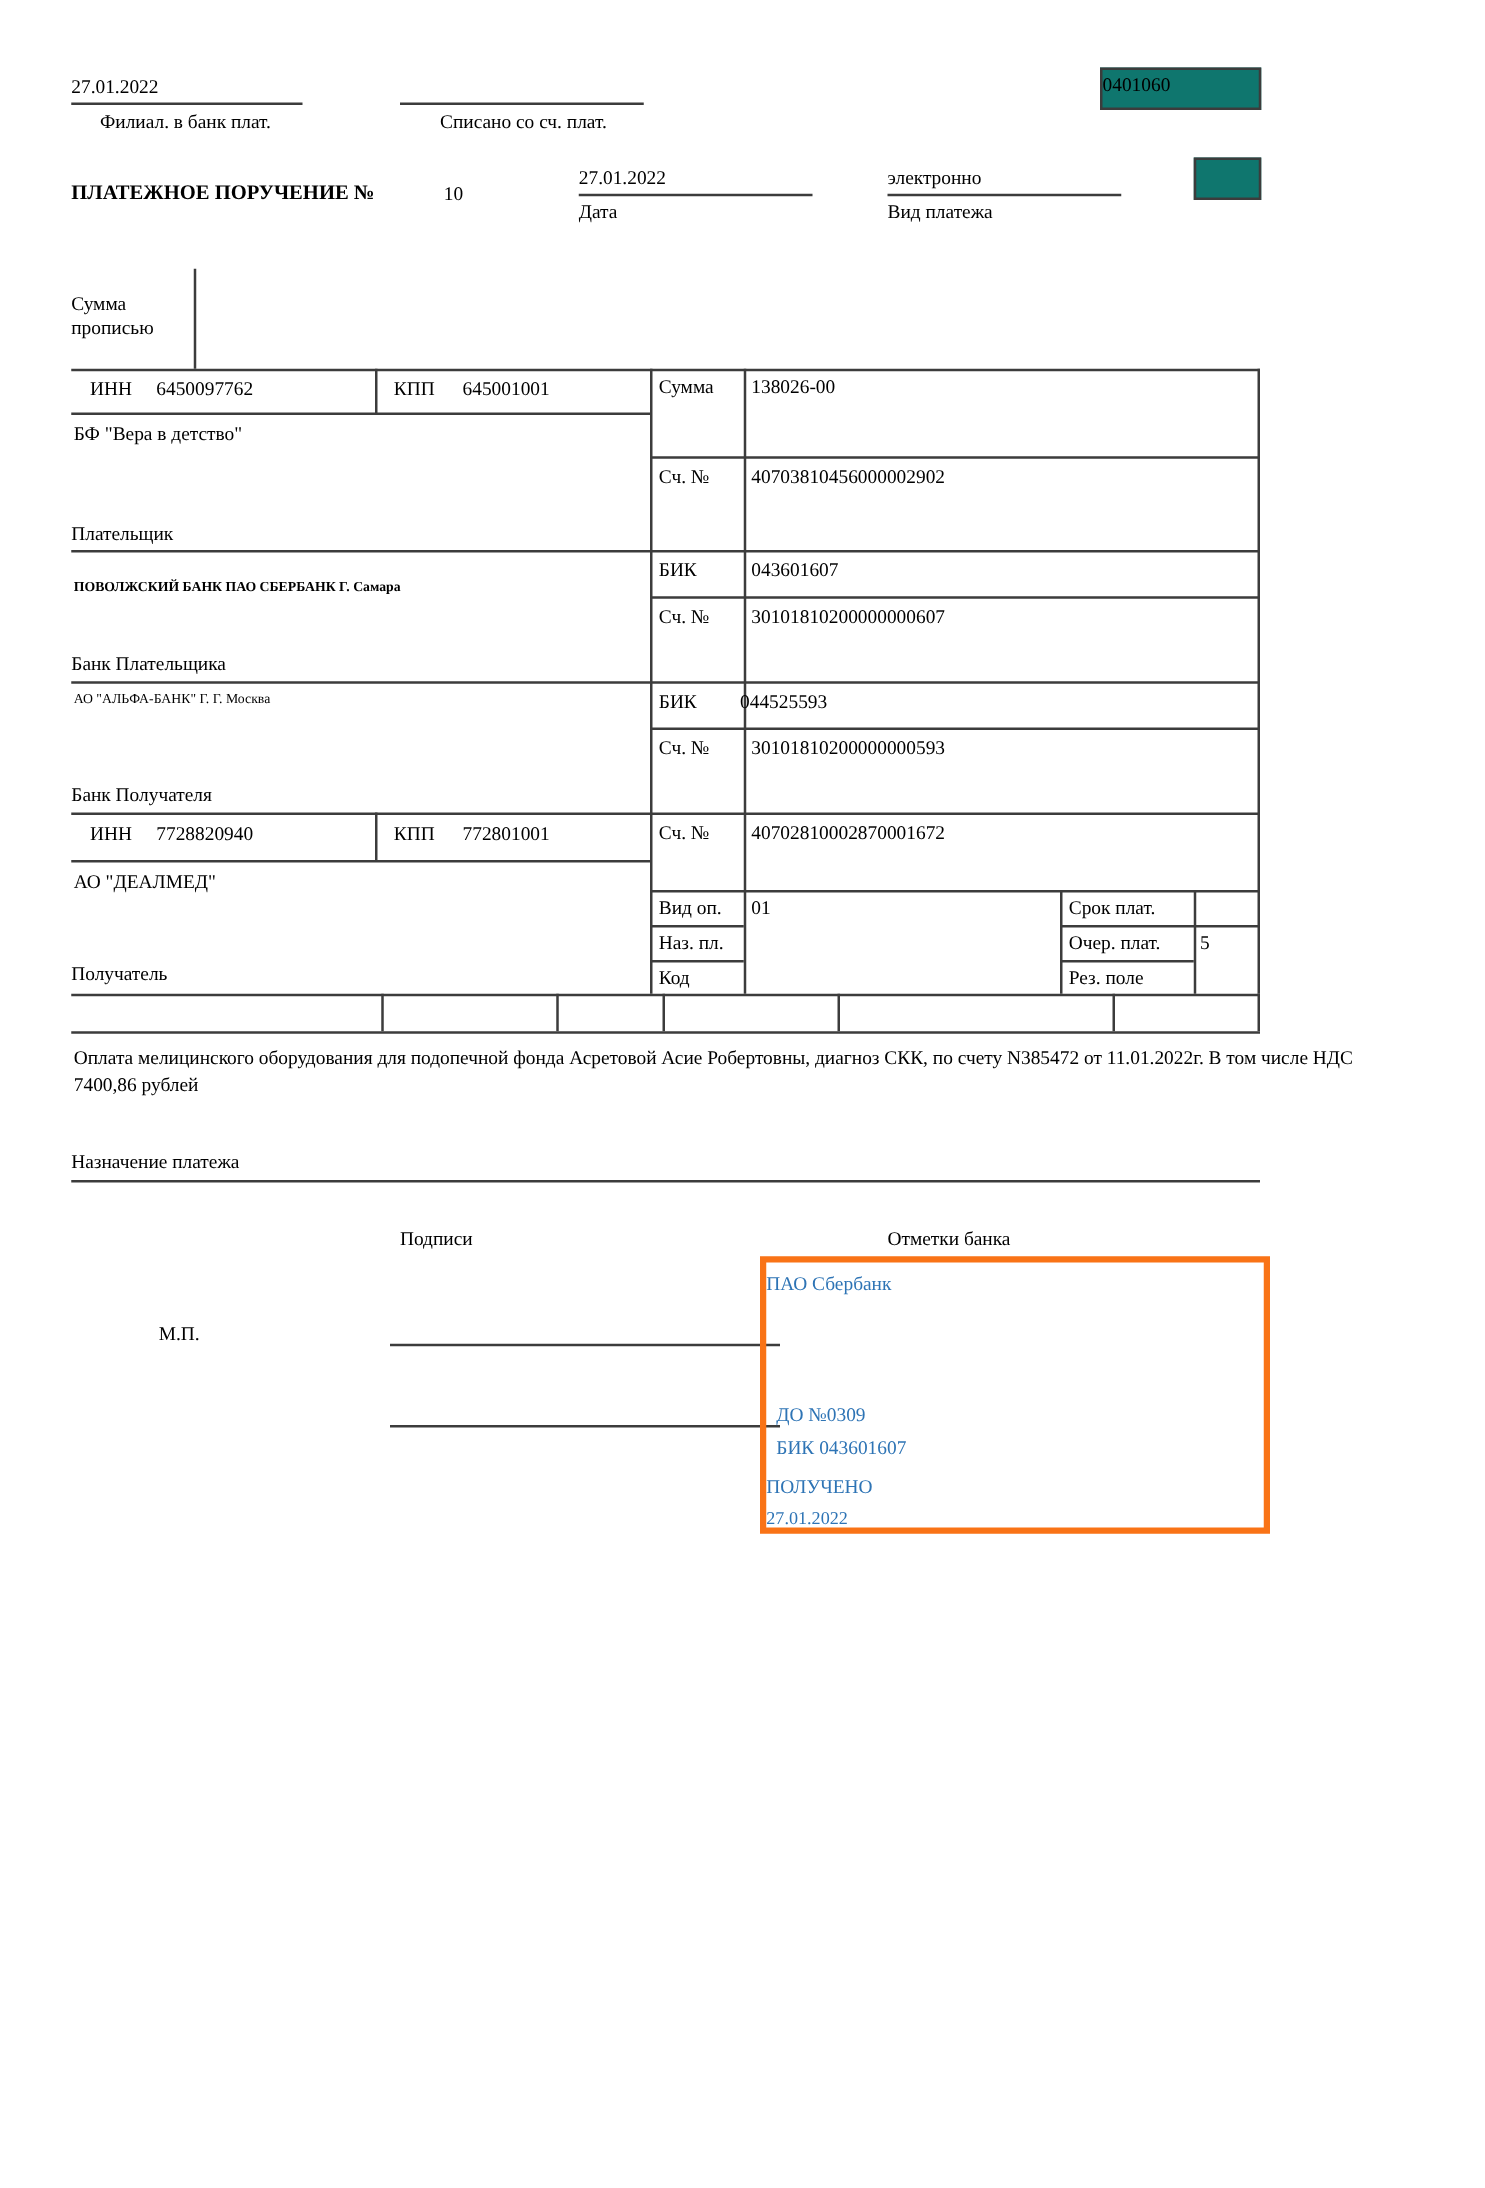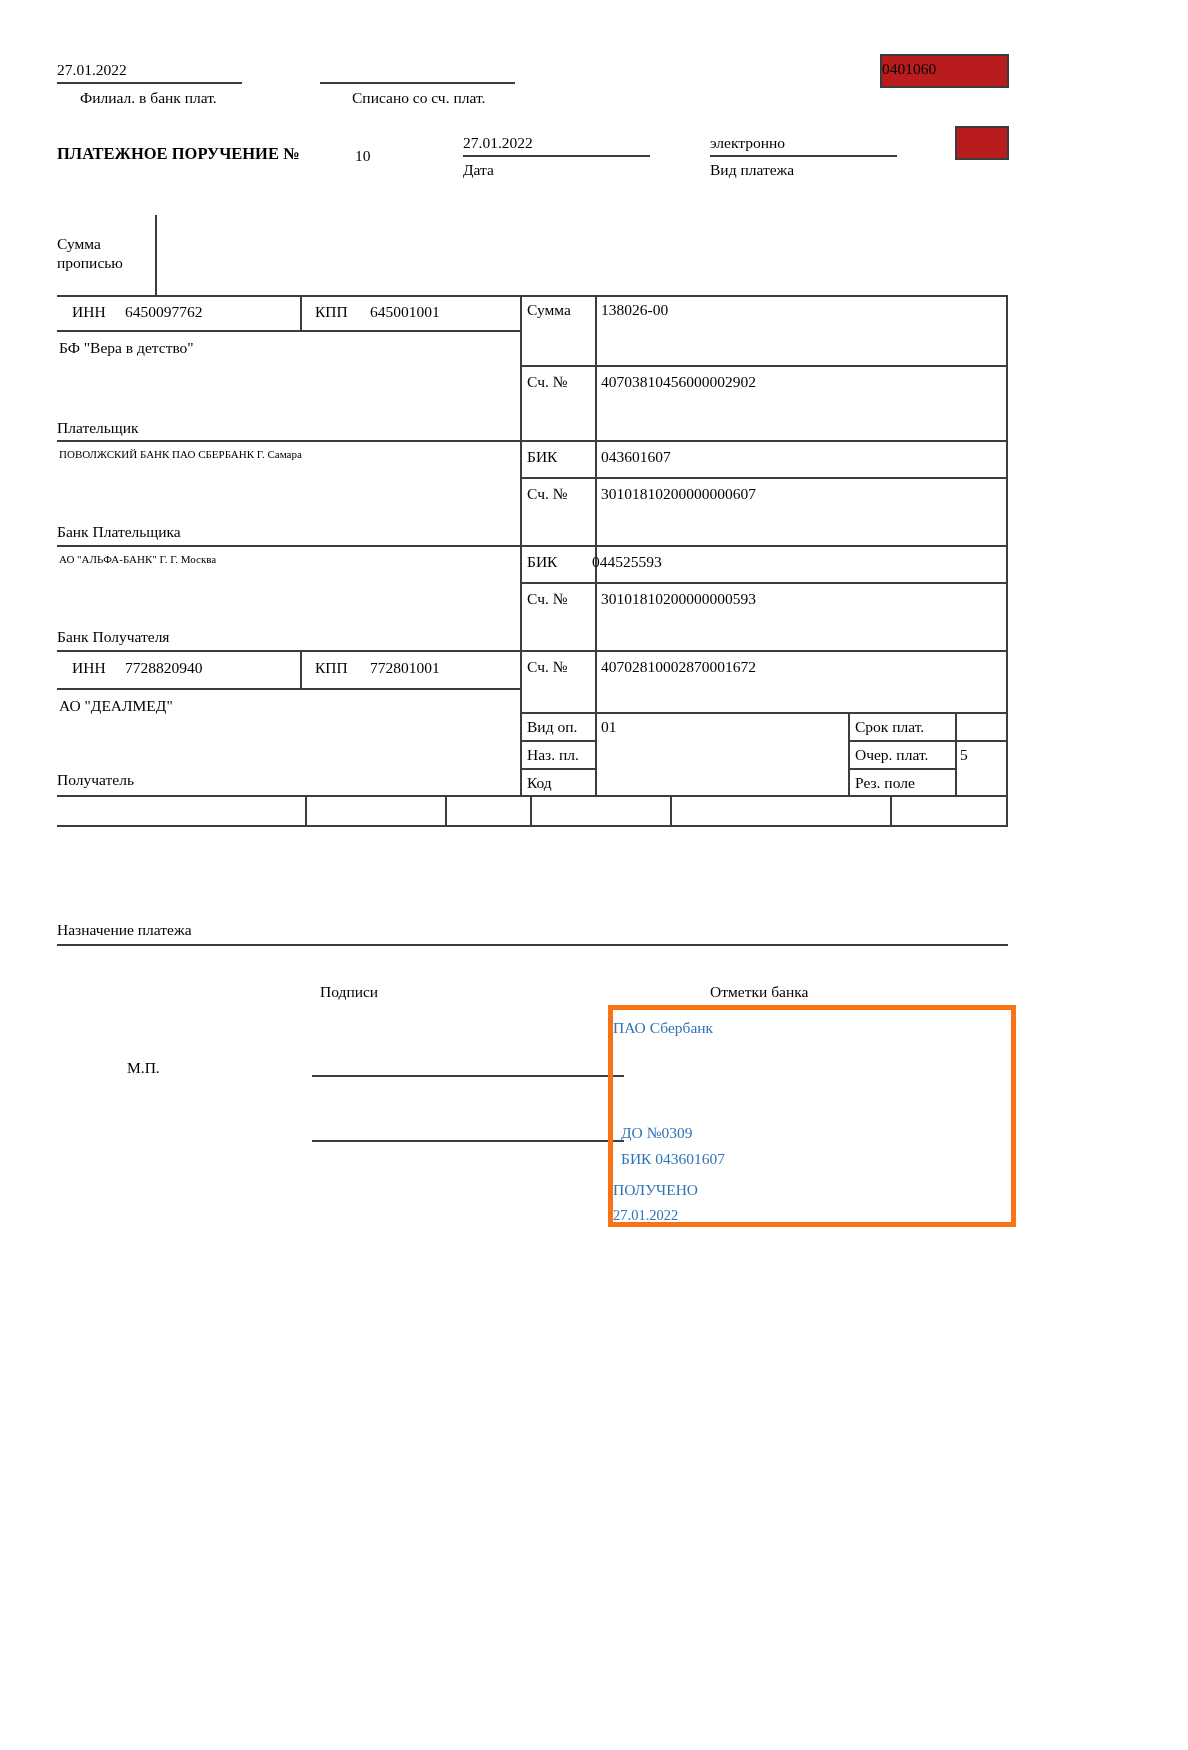--- a/index.html
+++ b/index.html
@@ -7,21 +7,21 @@
     position:relative;width:1188px;height:1750px;background:#ffffff;
     font-family:"Liberation Serif","DejaVu Serif",serif;color:#000;
     margin:0 auto;overflow:hidden;
   }
   .t{position:absolute;font-size:15.5px;line-height:1.25;white-space:nowrap;}
   .small{font-size:11px;}
   .bold{font-weight:bold;}
   .ctr{}
   .hline{position:absolute;height:2px;background:#3c3c3c;}
   .vline{position:absolute;width:2px;background:#3c3c3c;}
-  .box{position:absolute;border:2px solid #3c3c3c;background:#b91c1c;}
+  .box{position:absolute;border:2px solid #3c3c3c;background:#0f766e;}
   .wrap{white-space:normal;}
   .stamp{position:absolute;border:5px solid #f97316;color:#2e74b5;}
   .stamp .t{color:#2e74b5;}
 </style>
 </head>
 <body>
 
 <div class="page">
 
   <div class="t ctr" style="left:57px;top:60px;width:185px;">27.01.2022</div>
@@ -56,21 +56,21 @@
   <div class="t" style="left:125px;top:302px;">6450097762</div>
   <div class="vline" style="left:300px;top:295px;height:37px;"></div>
   <div class="t" style="left:315px;top:302px;">КПП</div>
   <div class="t" style="left:370px;top:302px;">645001001</div>
   <div class="hline" style="left:57px;top:330px;width:463px;"></div>
 
   <div class="t" style="left:59px;top:338px;">БФ "Вера в детство"</div>
   <div class="t" style="left:57px;top:418px;">Плательщик</div>
   <div class="hline" style="left:57px;top:440px;width:951px;"></div>
 
-  <div class="t small" style="left:59px;top:448px;">ПОВОЛЖСКИЙ БАНК ПАО СБЕРБАНК Г. Самара</div>
+  <div class="t small" style="left:59px;top:464px;font-weight:bold;">ПОВОЛЖСКИЙ БАНК ПАО СБЕРБАНК Г. Самара</div>
   <div class="t" style="left:57px;top:522px;">Банк Плательщика</div>
   <div class="hline" style="left:57px;top:545px;width:951px;"></div>
 
   <div class="t small" style="left:59px;top:553px;">АО "АЛЬФА-БАНК" Г. Г. Москва</div>
   <div class="t" style="left:57px;top:627px;">Банк Получателя</div>
   <div class="hline" style="left:57px;top:650px;width:951px;"></div>
 
   <div class="t" style="left:72px;top:658px;">ИНН</div>
   <div class="t" style="left:125px;top:658px;">7728820940</div>
   <div class="vline" style="left:300px;top:650px;height:38px;"></div>
@@ -129,20 +129,21 @@
   <div class="hline" style="left:57px;top:795px;width:951px;"></div>
 
   <div class="vline" style="left:305px;top:795px;height:30px;"></div>
   <div class="vline" style="left:445px;top:795px;height:30px;"></div>
   <div class="vline" style="left:530px;top:795px;height:30px;"></div>
   <div class="vline" style="left:670px;top:795px;height:30px;"></div>
   <div class="vline" style="left:890px;top:795px;height:30px;"></div>
   <div class="vline" style="left:1006px;top:795px;height:30px;"></div>
   <div class="hline" style="left:57px;top:825px;width:951px;"></div>
 
+  <div class="t wrap" style="left:59px;top:836px;width:1072px;line-height:1.45;">Оплата мелицинского оборудования для подопечной фонда Асретовой Асие Робертовны, диагноз СКК, по счету N385472 от 11.01.2022г. В том числе НДС 7400,86 рублей</div>
   <div class="t" style="left:57px;top:920px;">Назначение платежа</div>
   <div class="hline" style="left:57px;top:944px;width:951px;"></div>
 
   <div class="t ctr" style="left:320px;top:982px;width:200px;">Подписи</div>
   <div class="t ctr" style="left:710px;top:982px;width:200px;">Отметки банка</div>
 
   <div class="t" style="left:127px;top:1058px;">М.П.</div>
   <div class="hline" style="left:312px;top:1075px;width:312px;"></div>
   <div class="hline" style="left:312px;top:1140px;width:312px;"></div>
 

